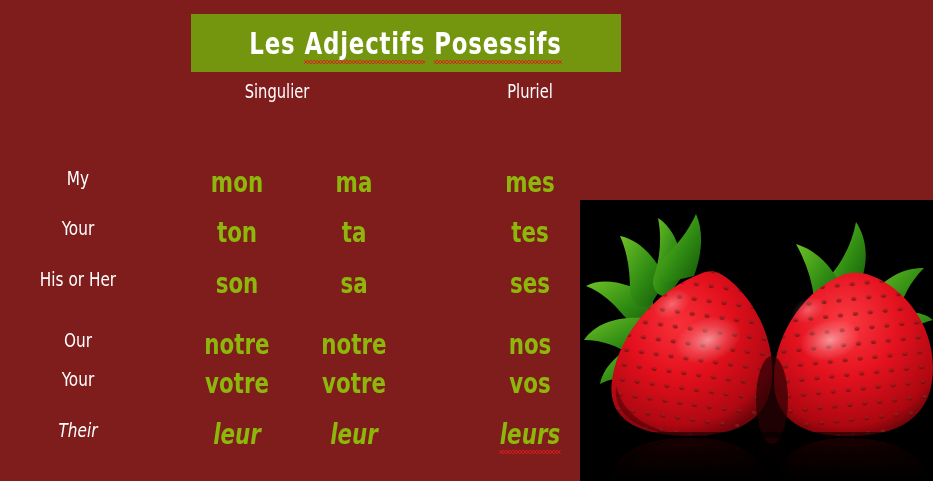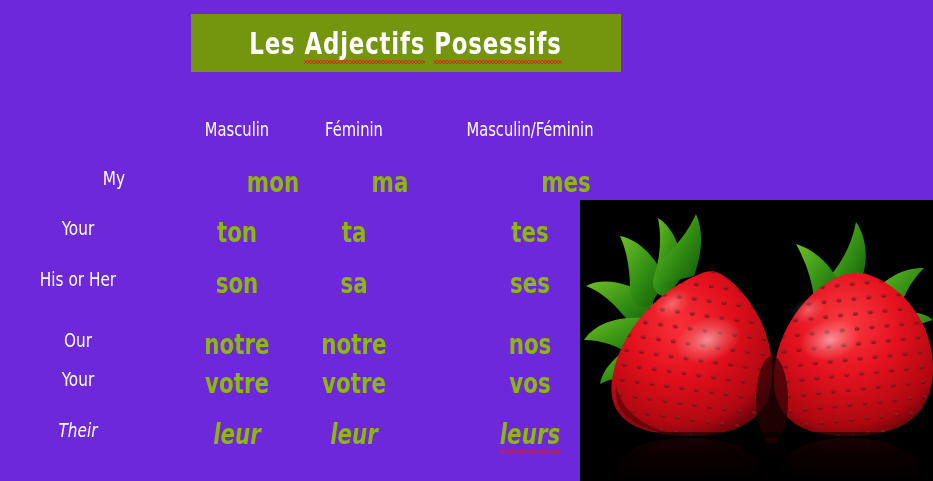--- a/index.html
+++ b/index.html
@@ -6,21 +6,21 @@
   * { margin:0; padding:0; box-sizing:border-box; }
   html, body {
     width:933px; height:481px;
     background:#000000;
     overflow:hidden;
     font-family:"Liberation Sans", sans-serif;
   }
   #slide {
     position:relative;
     width:933px; height:481px;
-    background:#6d28d9;
+    background:#7f1d1d;
     overflow:hidden;
   }
 
   
   #title-banner {
     position:absolute;
     left:191px; top:14px;
     width:430px; height:58px;
     background:#74960e;
     display:flex; align-items:center; justify-content:center;
@@ -97,29 +97,28 @@
 </style>
 </head>
 <body>
 
 <div id="slide">
 
   <div id="title-banner">
     <div id="title-text"><span>Les</span><span class="sp"></span><span class="squiggle">Adjectifs</span><span class="sp"></span><span class="squiggle">Posessifs</span></div>
   </div>
 
-
-  <div class="hdr-row" id="hdr-row-2">
-      <div class="hdr-cell" style="left: 97px; width: 280px;">Masculin</div>
-      <div class="hdr-cell" style="left: 214px; width: 280px;">Féminin</div>
-      <div class="hdr-cell" style="left: 390px; width: 280px;">Masculin/Féminin</div>
+  <div class="hdr-row" id="hdr-row-1">
+      <div class="hdr-cell" style="left: 137px; width: 280px;">Singulier</div>
+      <div class="hdr-cell" style="left: 390px; width: 280px;">Pluriel</div>
     </div>
 
+
   <div id="table-body">
-      <div class="row" style="top: 166px; margin-left: 36px;">
+      <div class="row" style="top: 166px;">
         <div class="cell eng" style="left: -62px; width: 280px;">My</div>
         <div class="cell fr" style="left: 97px; width: 280px;">mon</div>
         <div class="cell fr" style="left: 214px; width: 280px;">ma</div>
         <div class="cell fr" style="left: 390px; width: 280px;">mes</div>
       </div>
       <div class="row" style="top: 216px;">
         <div class="cell eng" style="left: -62px; width: 280px;">Your</div>
         <div class="cell fr" style="left: 97px; width: 280px;">ton</div>
         <div class="cell fr" style="left: 214px; width: 280px;">ta</div>
         <div class="cell fr" style="left: 390px; width: 280px;">tes</div>

